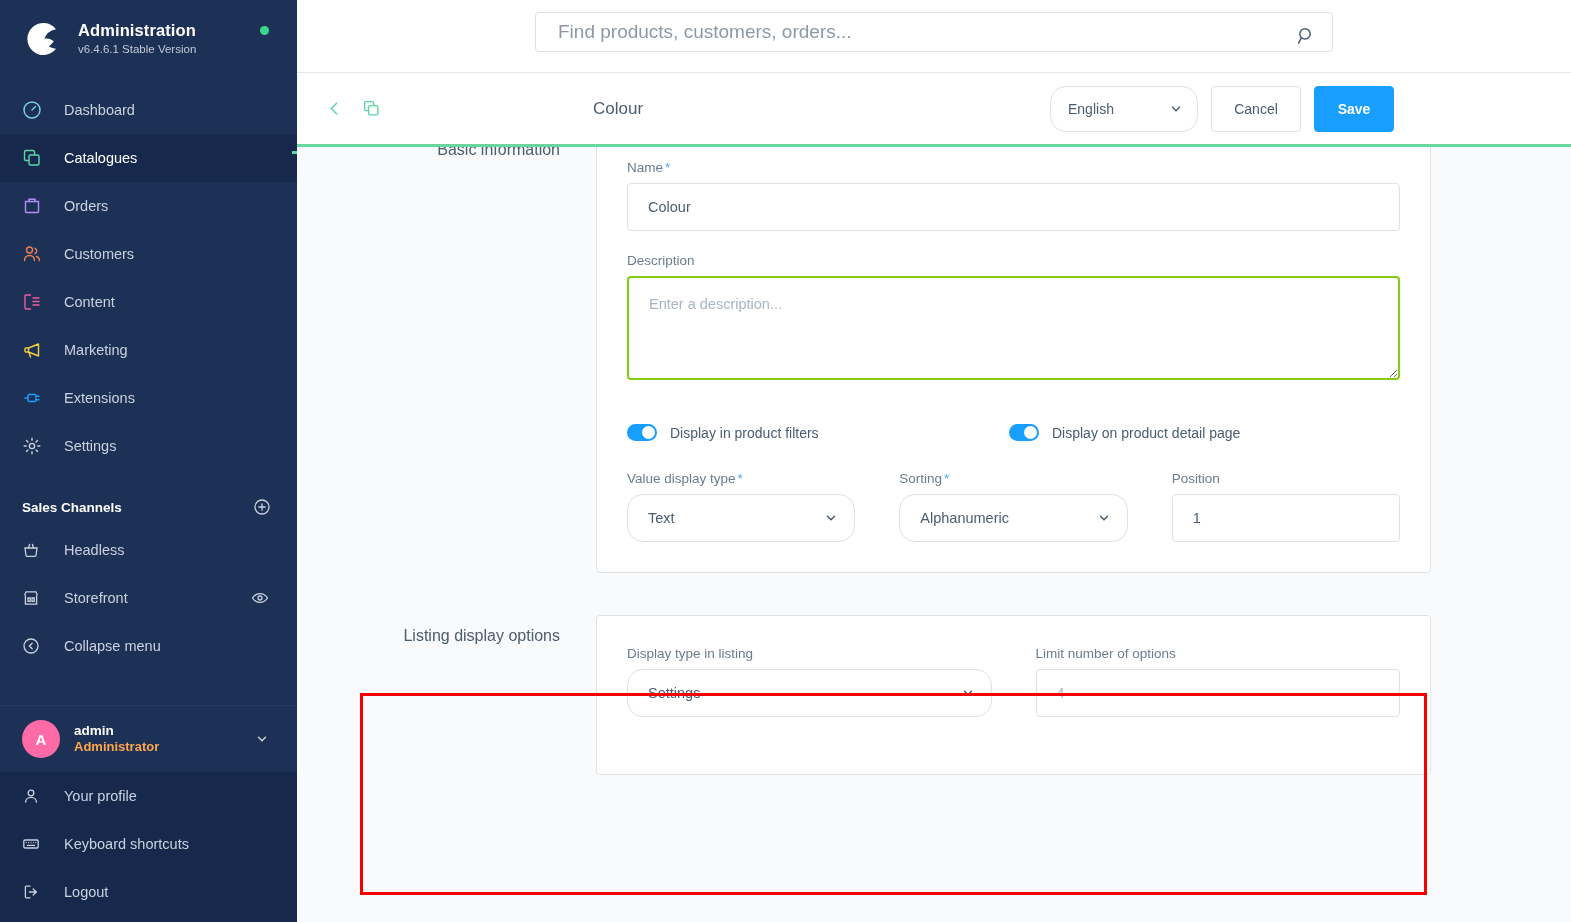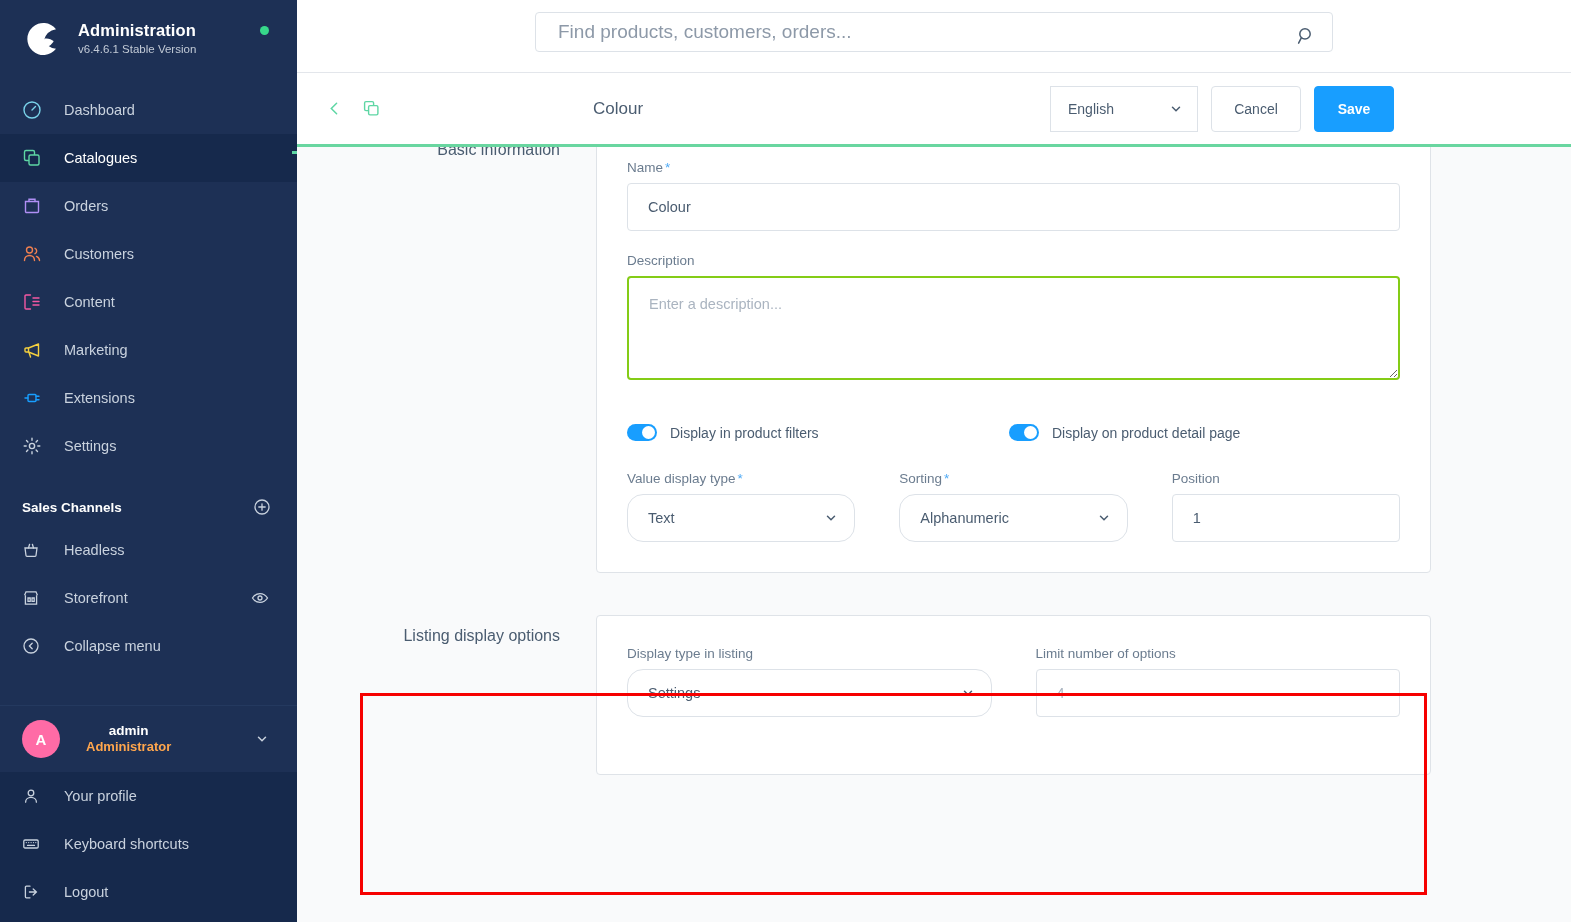--- a/index.html
+++ b/index.html
@@ -74,21 +74,21 @@
     padding: 14px 22px; background: #1d3055;
     border-top: 1px solid #24395f;
     cursor: pointer; position: relative;
   }
   .avatar {
     width: 38px; height: 38px; flex: 0 0 38px; border-radius: 50%;
     background: #ff6ba6; color: #fff;
     display: flex; align-items: center; justify-content: center;
     font-size: 15px; font-weight: bold;
   }
-  .user-meta { margin-left: 26px; line-height: 1.3; text-align: center; }
+  .user-meta { margin-left: 14px; line-height: 1.3; }
   .user-name { color: #ffffff; font-size: 13.5px; font-weight: bold; }
   .user-role { color: #ffa64d; font-size: 13px; font-weight: bold; }
   .user-chev { position: absolute; right: 28px; top: 50%; transform: translateY(-50%); }
 
   .footer-nav { background: #16294c; padding-bottom: 6px; }
   .footer-nav .nav-item { height: 48px; color: #c9d2de; }
 
   
   .main {
     flex: 1 1 auto; height: 922px;
@@ -134,21 +134,21 @@
   }
   .sb-title {
     position: absolute; left: 296px;
     font-size: 17px; color: #4a5c70;
   }
   .sb-right {
     margin-left: auto; display: flex; align-items: center; gap: 13px;
   }
   .lang-select {
     width: 148px; height: 46px;
-    border: 1px solid #dde2e8; border-radius: 0; background: #fff;
+    border: 1px solid #dde2e8; border-radius: 16px; background: #fff;
     display: flex; align-items: center; justify-content: space-between;
     padding: 0 14px 0 17px; cursor: pointer;
     font-size: 14px; color: #4a5c70;
   }
   .btn {
     height: 46px; border-radius: 4px;
     display: flex; align-items: center; justify-content: center;
     font-size: 14px; cursor: pointer; font-weight: normal;
   }
   .btn-cancel {

